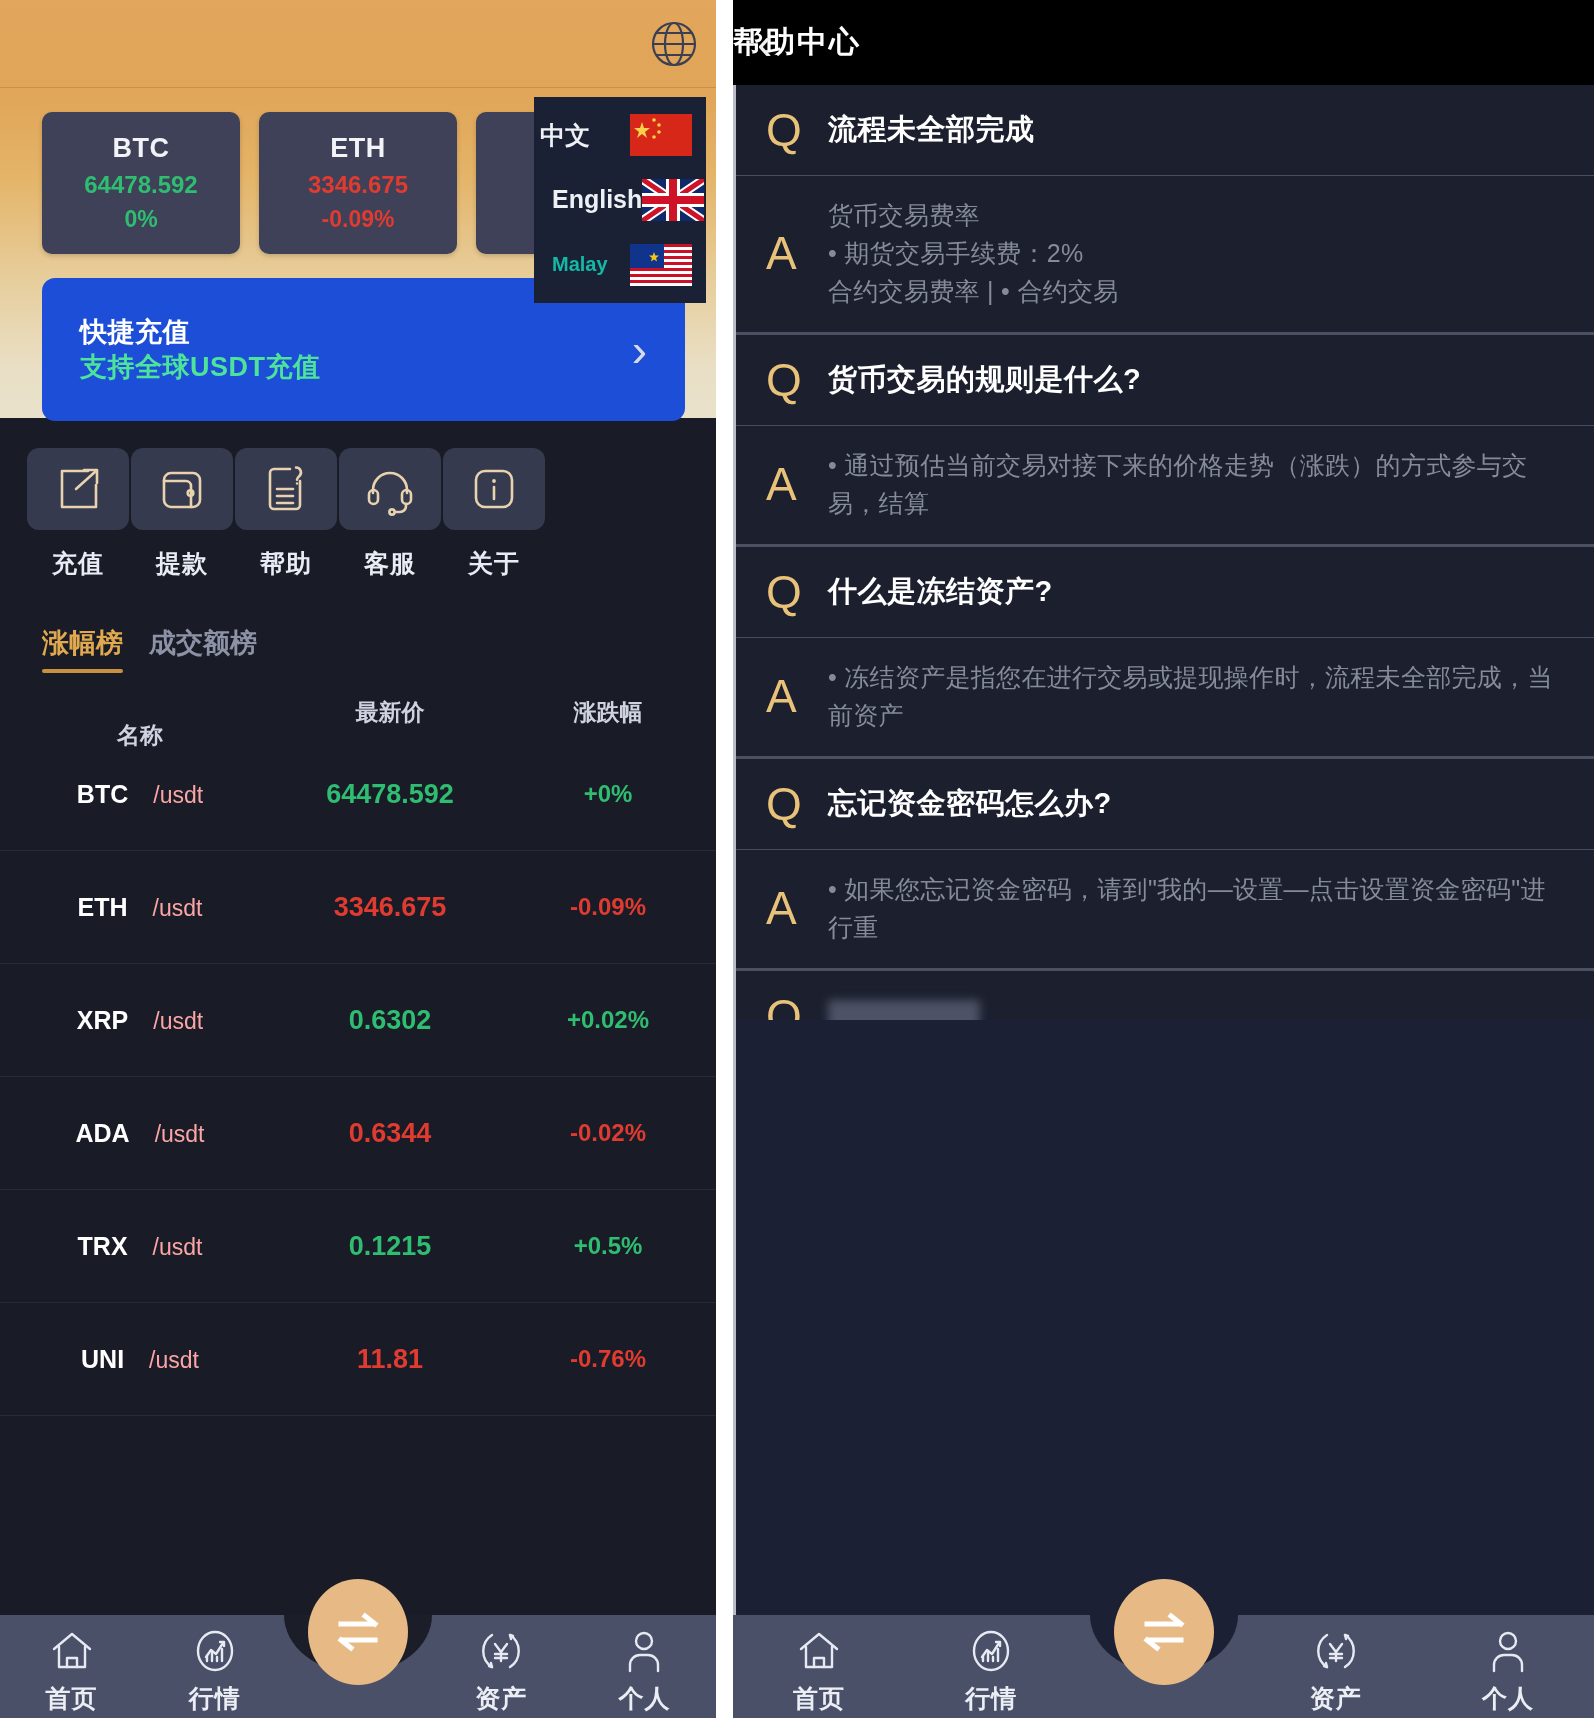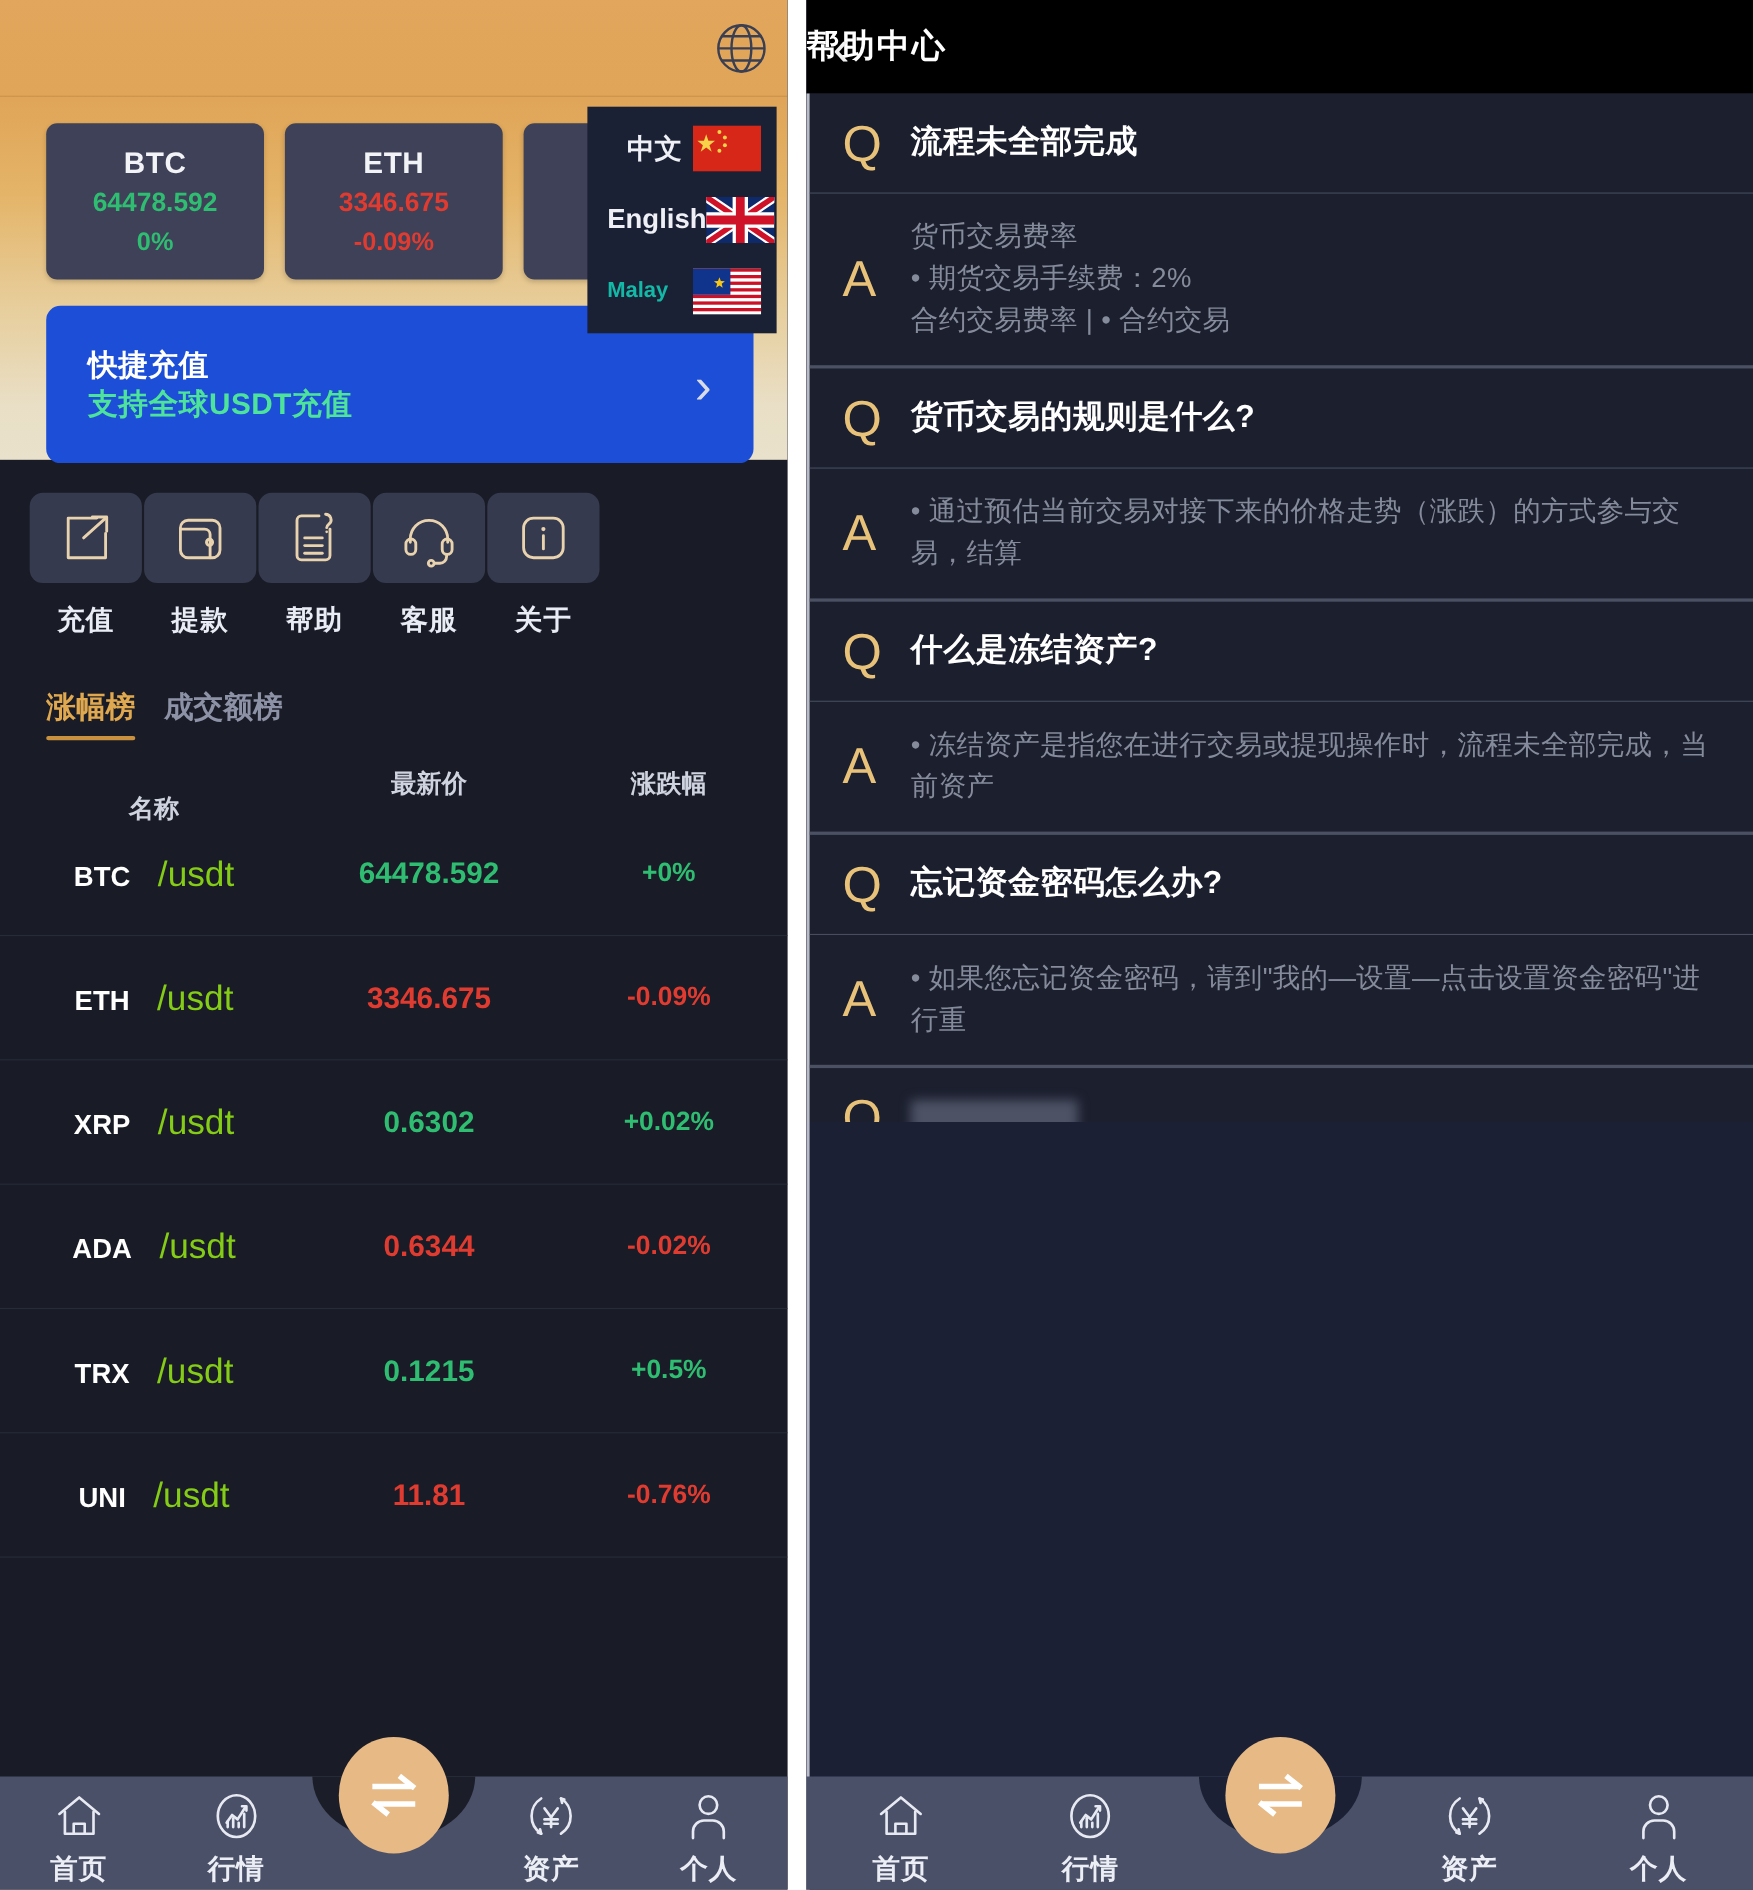--- a/index.html
+++ b/index.html
@@ -90,21 +90,21 @@
   .col-price { width: 220px; text-align: center; }
   .col-chg { width: 216px; text-align: center; }
 
   .market-list { position: absolute; left: 0; top: 738px; width: 716px; bottom: 0; }
   .market-row {
     height: 113px; display: flex; align-items: center;
     border-bottom: 1px solid #262b3a;
   }
   .mr-name { width: 280px; text-align: center; }
   .mr-sym { color: #ffffff; font-size: 25px; font-weight: 700; }
-  .mr-quote { color: #84cc16; font-size: 32px; font-weight: 400; margin-left: 25px; }
+  .mr-quote { color: #fca5a5; font-size: 23px; font-weight: 400; margin-left: 25px; }
   .mr-price { width: 220px; text-align: center; font-size: 27px; font-weight: 700; }
   .mr-chg { width: 216px; text-align: center; font-size: 24px; font-weight: 700; }
 
   
   .panel-divider { flex: 0 0 17px; height: 1718px; background: #ffffff; }
 
   
   .panel-right {
     position: relative; width: 861px; height: 1718px;
     background: #1c2030; overflow: hidden; flex: 0 0 861px;
@@ -336,21 +336,21 @@
       <div class="market-row">
         <div class="mr-name">
           <span class="mr-sym">UNI</span><span class="mr-quote">/usdt</span>
         </div>
         <div class="mr-price down">11.81</div>
         <div class="mr-chg down">-0.76%</div>
       </div>
     </div>
 
     <div style="position:absolute;left:534px;top:97px;width:172px;height:206px;background:#1a2134;z-index:20;display:flex;flex-direction:column;justify-content:space-around;padding:6px 0;">
-      <div style="display:flex;align-items:center;justify-content:space-between;padding:0 14px 0 36px;height:60px;">
+      <div style="display:flex;align-items:center;justify-content:space-between;padding:0 14px 0 6px;height:60px;">
         <span style="color:#eef0f6;font-size:25px;font-weight:600;">中文</span>
         <span style="width:62px;height:42px;display:block;">
           <svg viewBox="0 0 62 42" style="display:block;width:62px;height:42px;">
             <rect width="62" height="42" fill="#d62718"></rect>
             <polygon points="12,8 14,14 20,14 15,18 17,24 12,20 7,24 9,18 4,14 10,14" fill="#f8d34a"></polygon>
             <circle cx="24" cy="6" r="1.8" fill="#f8d34a"></circle>
             <circle cx="29" cy="11" r="1.8" fill="#f8d34a"></circle>
             <circle cx="29" cy="18" r="1.8" fill="#f8d34a"></circle>
             <circle cx="24" cy="23" r="1.8" fill="#f8d34a"></circle>
           </svg>

